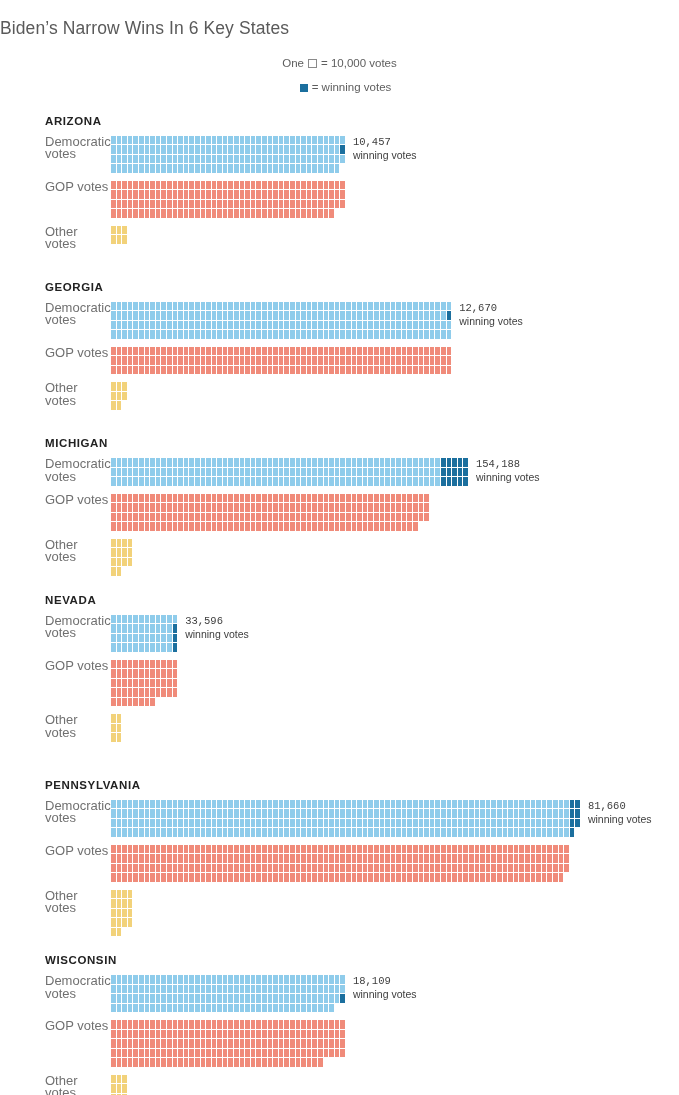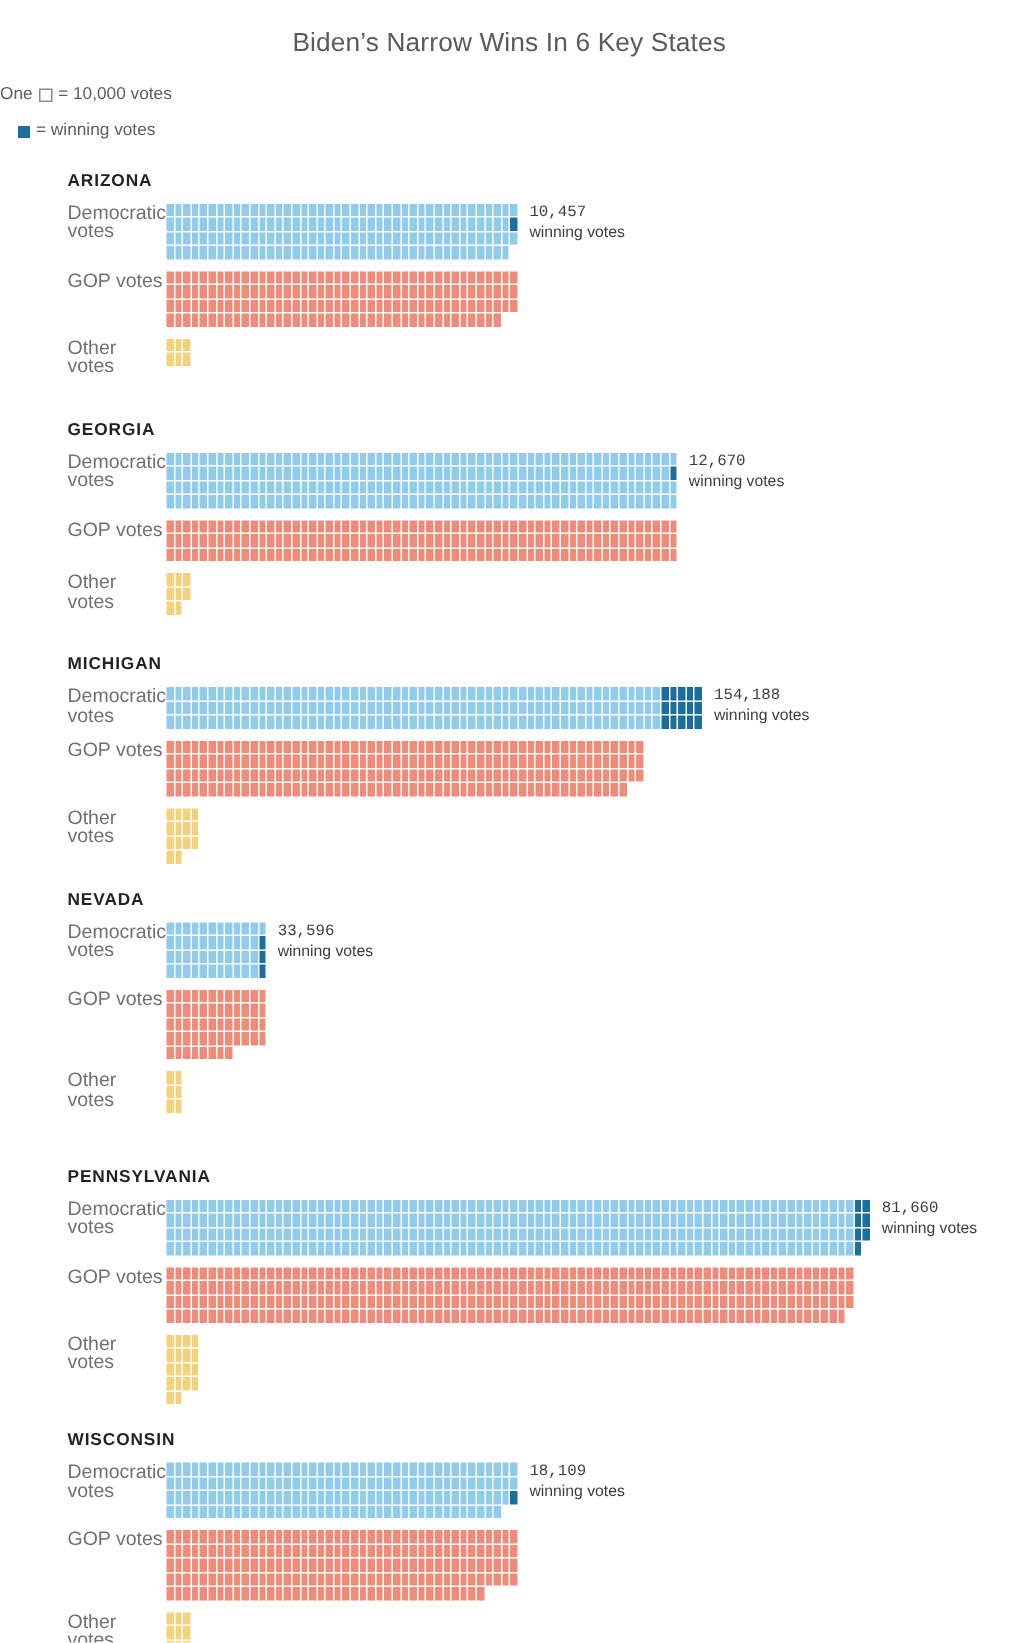--- a/index.html
+++ b/index.html
@@ -14,38 +14,38 @@
     color: #4a4a4a;
     position: relative;
     overflow: hidden;
   }
   .chart-wrap {
     width: 679px;
     padding-top: 10px;
     box-sizing: border-box;
   }
   .chart-title {
-    text-align: center;
+    text-align: left;
     font-size: 17.5px;
     font-weight: 400;
     color: #5a5a5a;
     letter-spacing: 0.1px;
     margin: 8px 0 0 0;
     padding: 0;
   }
   .legend {
     text-align: center;
     margin-top: 16px;
   }
   .legend-line {
     font-size: 11.5px;
     color: #5e5e5e;
     line-height: 1.5;
     display: flex;
-    justify-content: flex-start;
+    justify-content: center;
     align-items: center;
     gap: 4px;
   }
   .legend-line.second { margin-top: 7px; margin-left: 12px; }
   .legend-swatch-outline {
     display: inline-block;
     width: 7px;
     height: 7px;
     border: 1px solid #8a8a8a;
     background: #ffffff;

